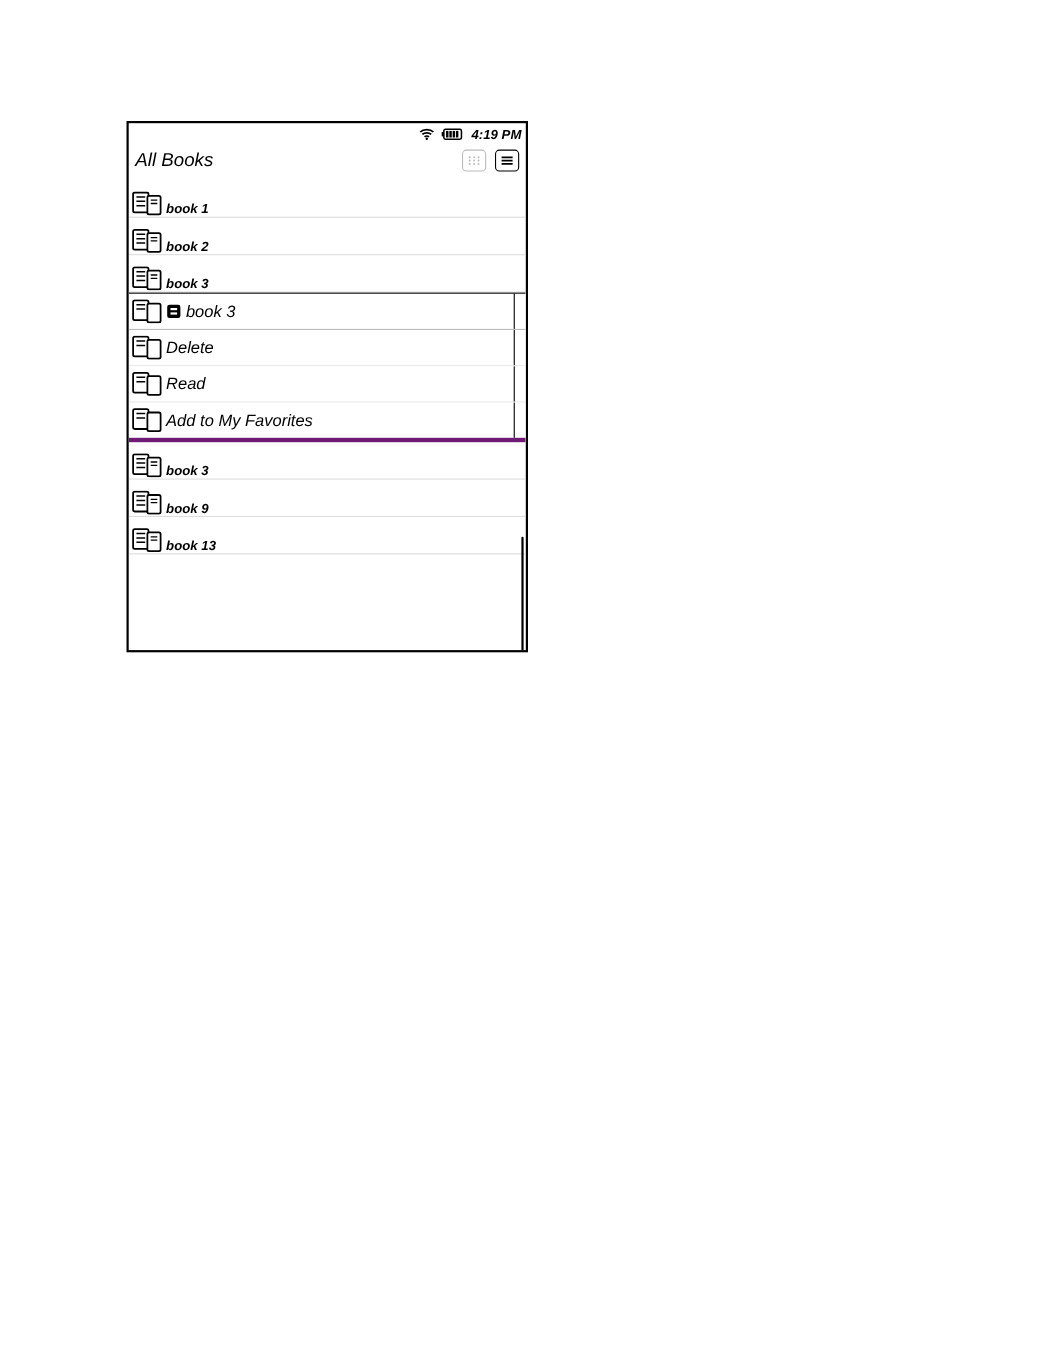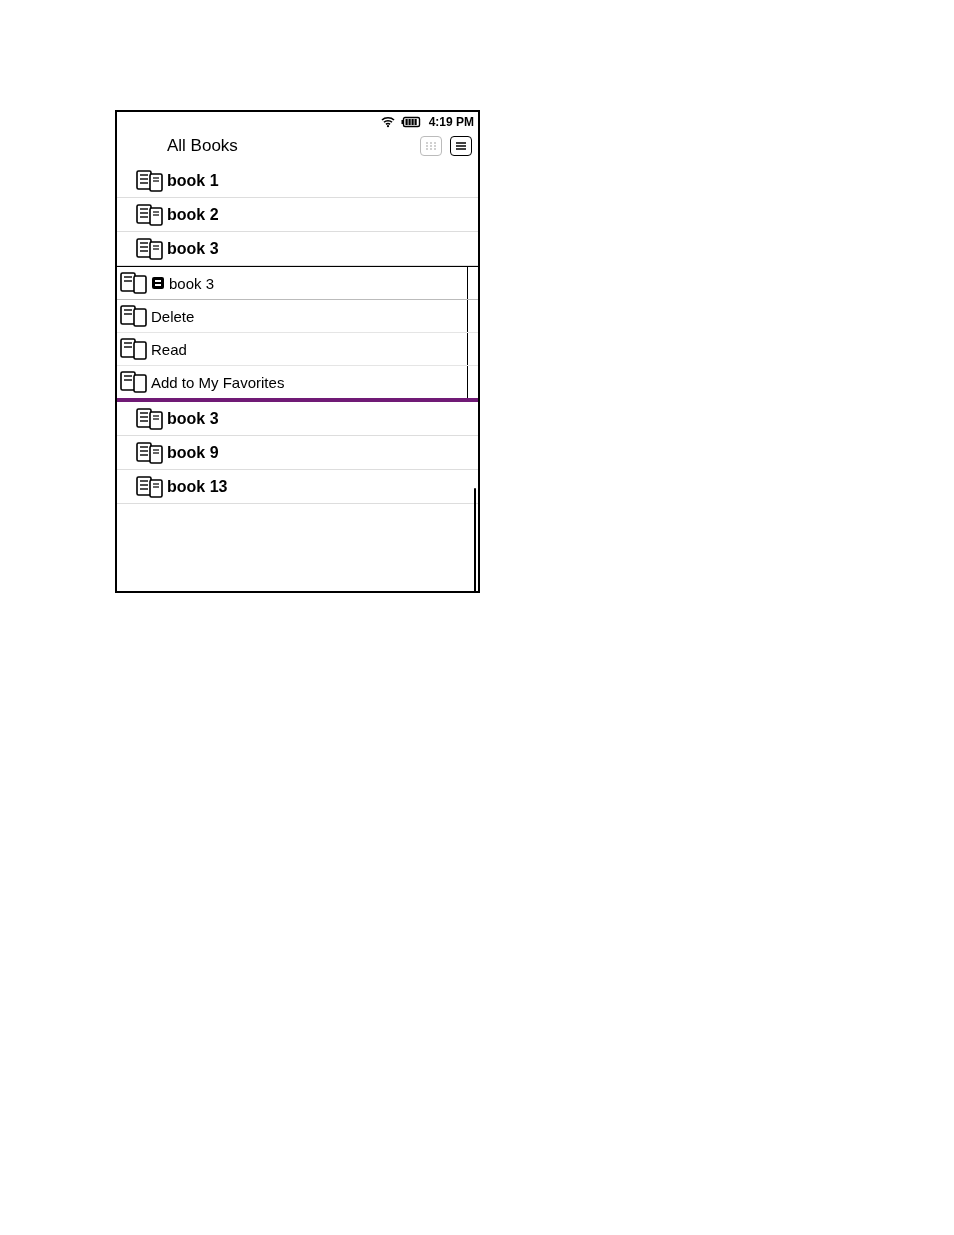--- a/index.html
+++ b/index.html
@@ -7,20 +7,21 @@
     padding: 0;
     background: #fff;
     font-family: "Helvetica Neue", Arial, sans-serif;
     color: #000;
   }
   .page {
     width: 954px;
     height: 1235px;
     position: relative;
     background: #fff;
+    font-style: italic;
   }
   .device-frame {
     position: absolute;
     left: 115px;
     top: 110px;
     width: 365px;
     height: 483px;
     border: 2px solid #000;
     background: #fff;
     box-sizing: border-box;
@@ -54,21 +55,20 @@
   .app-header {
     height: 28px;
     display: flex;
     align-items: center;
     justify-content: space-between;
     padding: 0 6px 4px 6px;
   }
   .app-header .title {
     font-size: 17px;
     font-weight: 400;
-    margin-left: 44px;
   }
   .header-icons {
     display: flex;
     gap: 8px;
     align-items: center;
   }
   .icon-box {
     width: 20px;
     height: 18px;
     border: 1.5px solid #000;
@@ -83,24 +83,24 @@
 
   
   .book-list {
     flex: 1;
     position: relative;
     overflow: hidden;
   }
   .book-row {
     height: 33px;
     display: flex;
-    align-items: center;
+    align-items: flex-end;
     border-bottom: 1px solid #ddd;
-    padding-left: 18px;
-    font-size: 16px;
+    padding-left: 2px;
+    font-size: 12px;
     font-weight: 600;
     gap: 2px;
     position: relative;
   }
   .book-row:last-child { border-bottom: none; }
   .book-icon {
     width: 30px;
     height: 24px;
     display: inline-flex;
     align-items: center;

